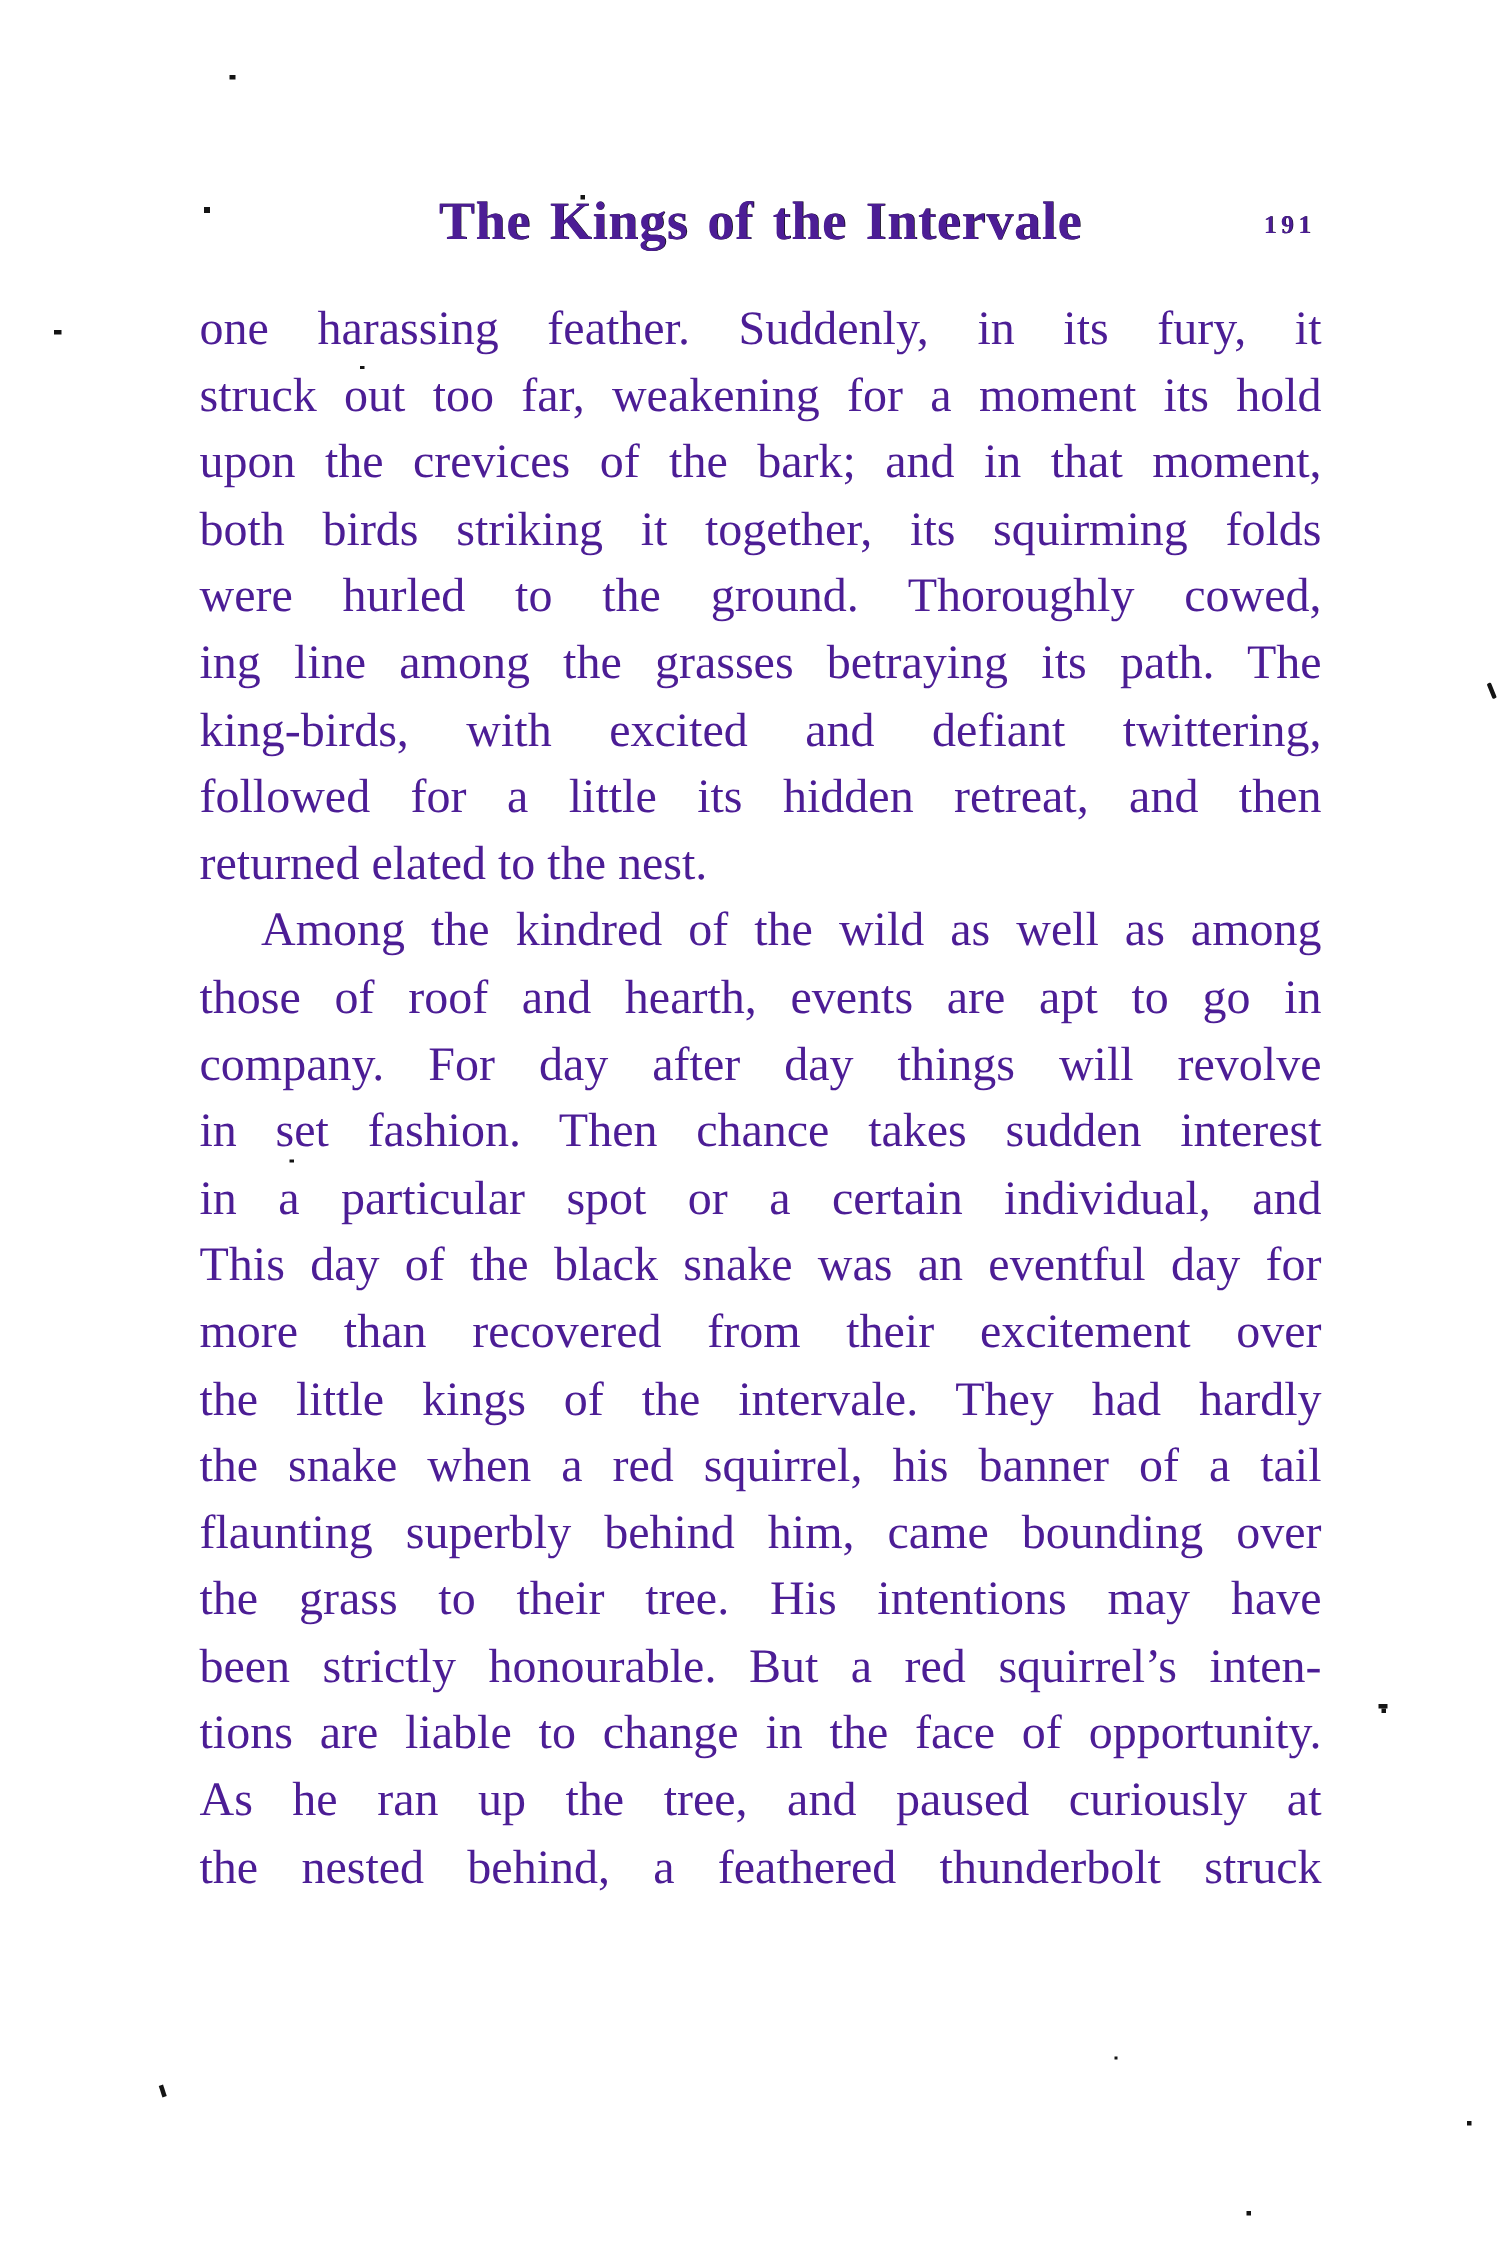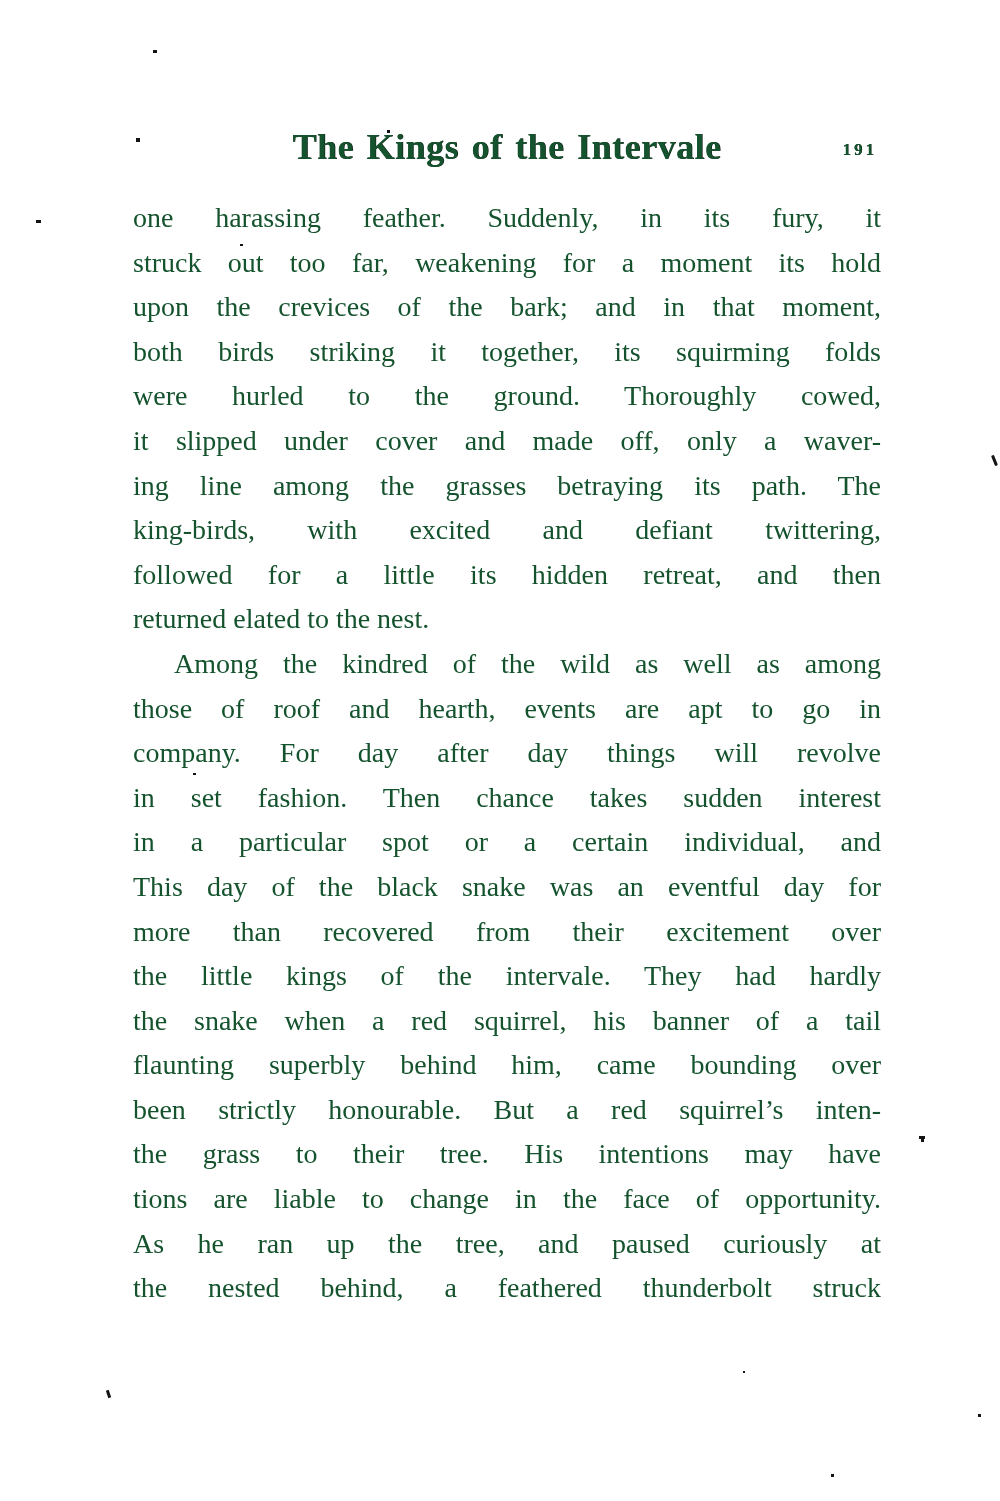--- a/index.html
+++ b/index.html
@@ -1,21 +1,21 @@
 <!DOCTYPE html>
 <html><head>
 <meta charset="utf-8">
 <style>
   html, body { margin: 0; padding: 0; background: #ffffff; }
   .page {
     position: relative;
     width: 1000px;
     height: 1501px;
     background: #ffffff;
-    color: #14532d;
+    color: #4c1d95;
     font-family: "Liberation Serif", serif;
     overflow: hidden;
   }
   
   .running-head {
     position: absolute;
     top: 126px;
     left: 133px;
     width: 748px;
     height: 46px;
@@ -38,21 +38,21 @@
     font-weight: bold;
     letter-spacing: 3px;
     text-shadow: 0.3px 0 0 #0e0e0e;
   }
   
   .bodytext {
     position: absolute;
     top: 196px;
     left: 133px;
     width: 748px;
-    font-size: 28px;
+    font-size: 32px;
     line-height: 44.6px;
   }
   .para { margin: 0; padding: 0; }
   .line {
     text-align: justify;
     text-align-last: justify;
     white-space: normal;
   }
   .line.no-justify { text-align-last: left; font-family: Liberation Serif, serif; }
   .line.indent { text-indent: 41px; }
@@ -82,39 +82,38 @@
     <div class="folio">191</div>
   </div>
 
   <div class="bodytext">
       <div class="para">
         <div class="line">one harassing feather. Suddenly, in its fury, it</div>
         <div class="line">struck out too far, weakening for a moment its hold</div>
         <div class="line">upon the crevices of the bark; and in that moment,</div>
         <div class="line">both birds striking it together, its squirming folds</div>
         <div class="line">were hurled to the ground. Thoroughly cowed,</div>
-        <div class="line">it slipped under cover and made off, only a waver-</div>
         <div class="line">ing line among the grasses betraying its path. The</div>
         <div class="line">king-birds, with excited and defiant twittering,</div>
         <div class="line">followed for a little its hidden retreat, and then</div>
         <div class="line no-justify">returned elated to the nest.</div>
       </div>
       <div class="para">
         <div class="line indent">Among the kindred of the wild as well as among</div>
         <div class="line">those of roof and hearth, events are apt to go in</div>
         <div class="line">company. For day after day things will revolve</div>
         <div class="line">in set fashion. Then chance takes sudden interest</div>
         <div class="line">in a particular spot or a certain individual, and</div>
         <div class="line">This day of the black snake was an eventful day for</div>
         <div class="line">more than recovered from their excitement over</div>
         <div class="line">the little kings of the intervale. They had hardly</div>
         <div class="line">the snake when a red squirrel, his banner of a tail</div>
         <div class="line">flaunting superbly behind him, came bounding over</div>
+        <div class="line">the grass to their tree. His intentions may have</div>
         <div class="line">been strictly honourable. But a red squirrel’s inten-</div>
-        <div class="line">the grass to their tree. His intentions may have</div>
         <div class="line">tions are liable to change in the face of opportunity.</div>
         <div class="line">As he ran up the tree, and paused curiously at</div>
         <div class="line">the nested behind, a feathered thunderbolt struck</div>
       </div>
     </div>
 
   <div class="speck s1"></div>
   <div class="speck s2"></div>
   <div class="speck s3"></div>
   <div class="speck s4"></div>

